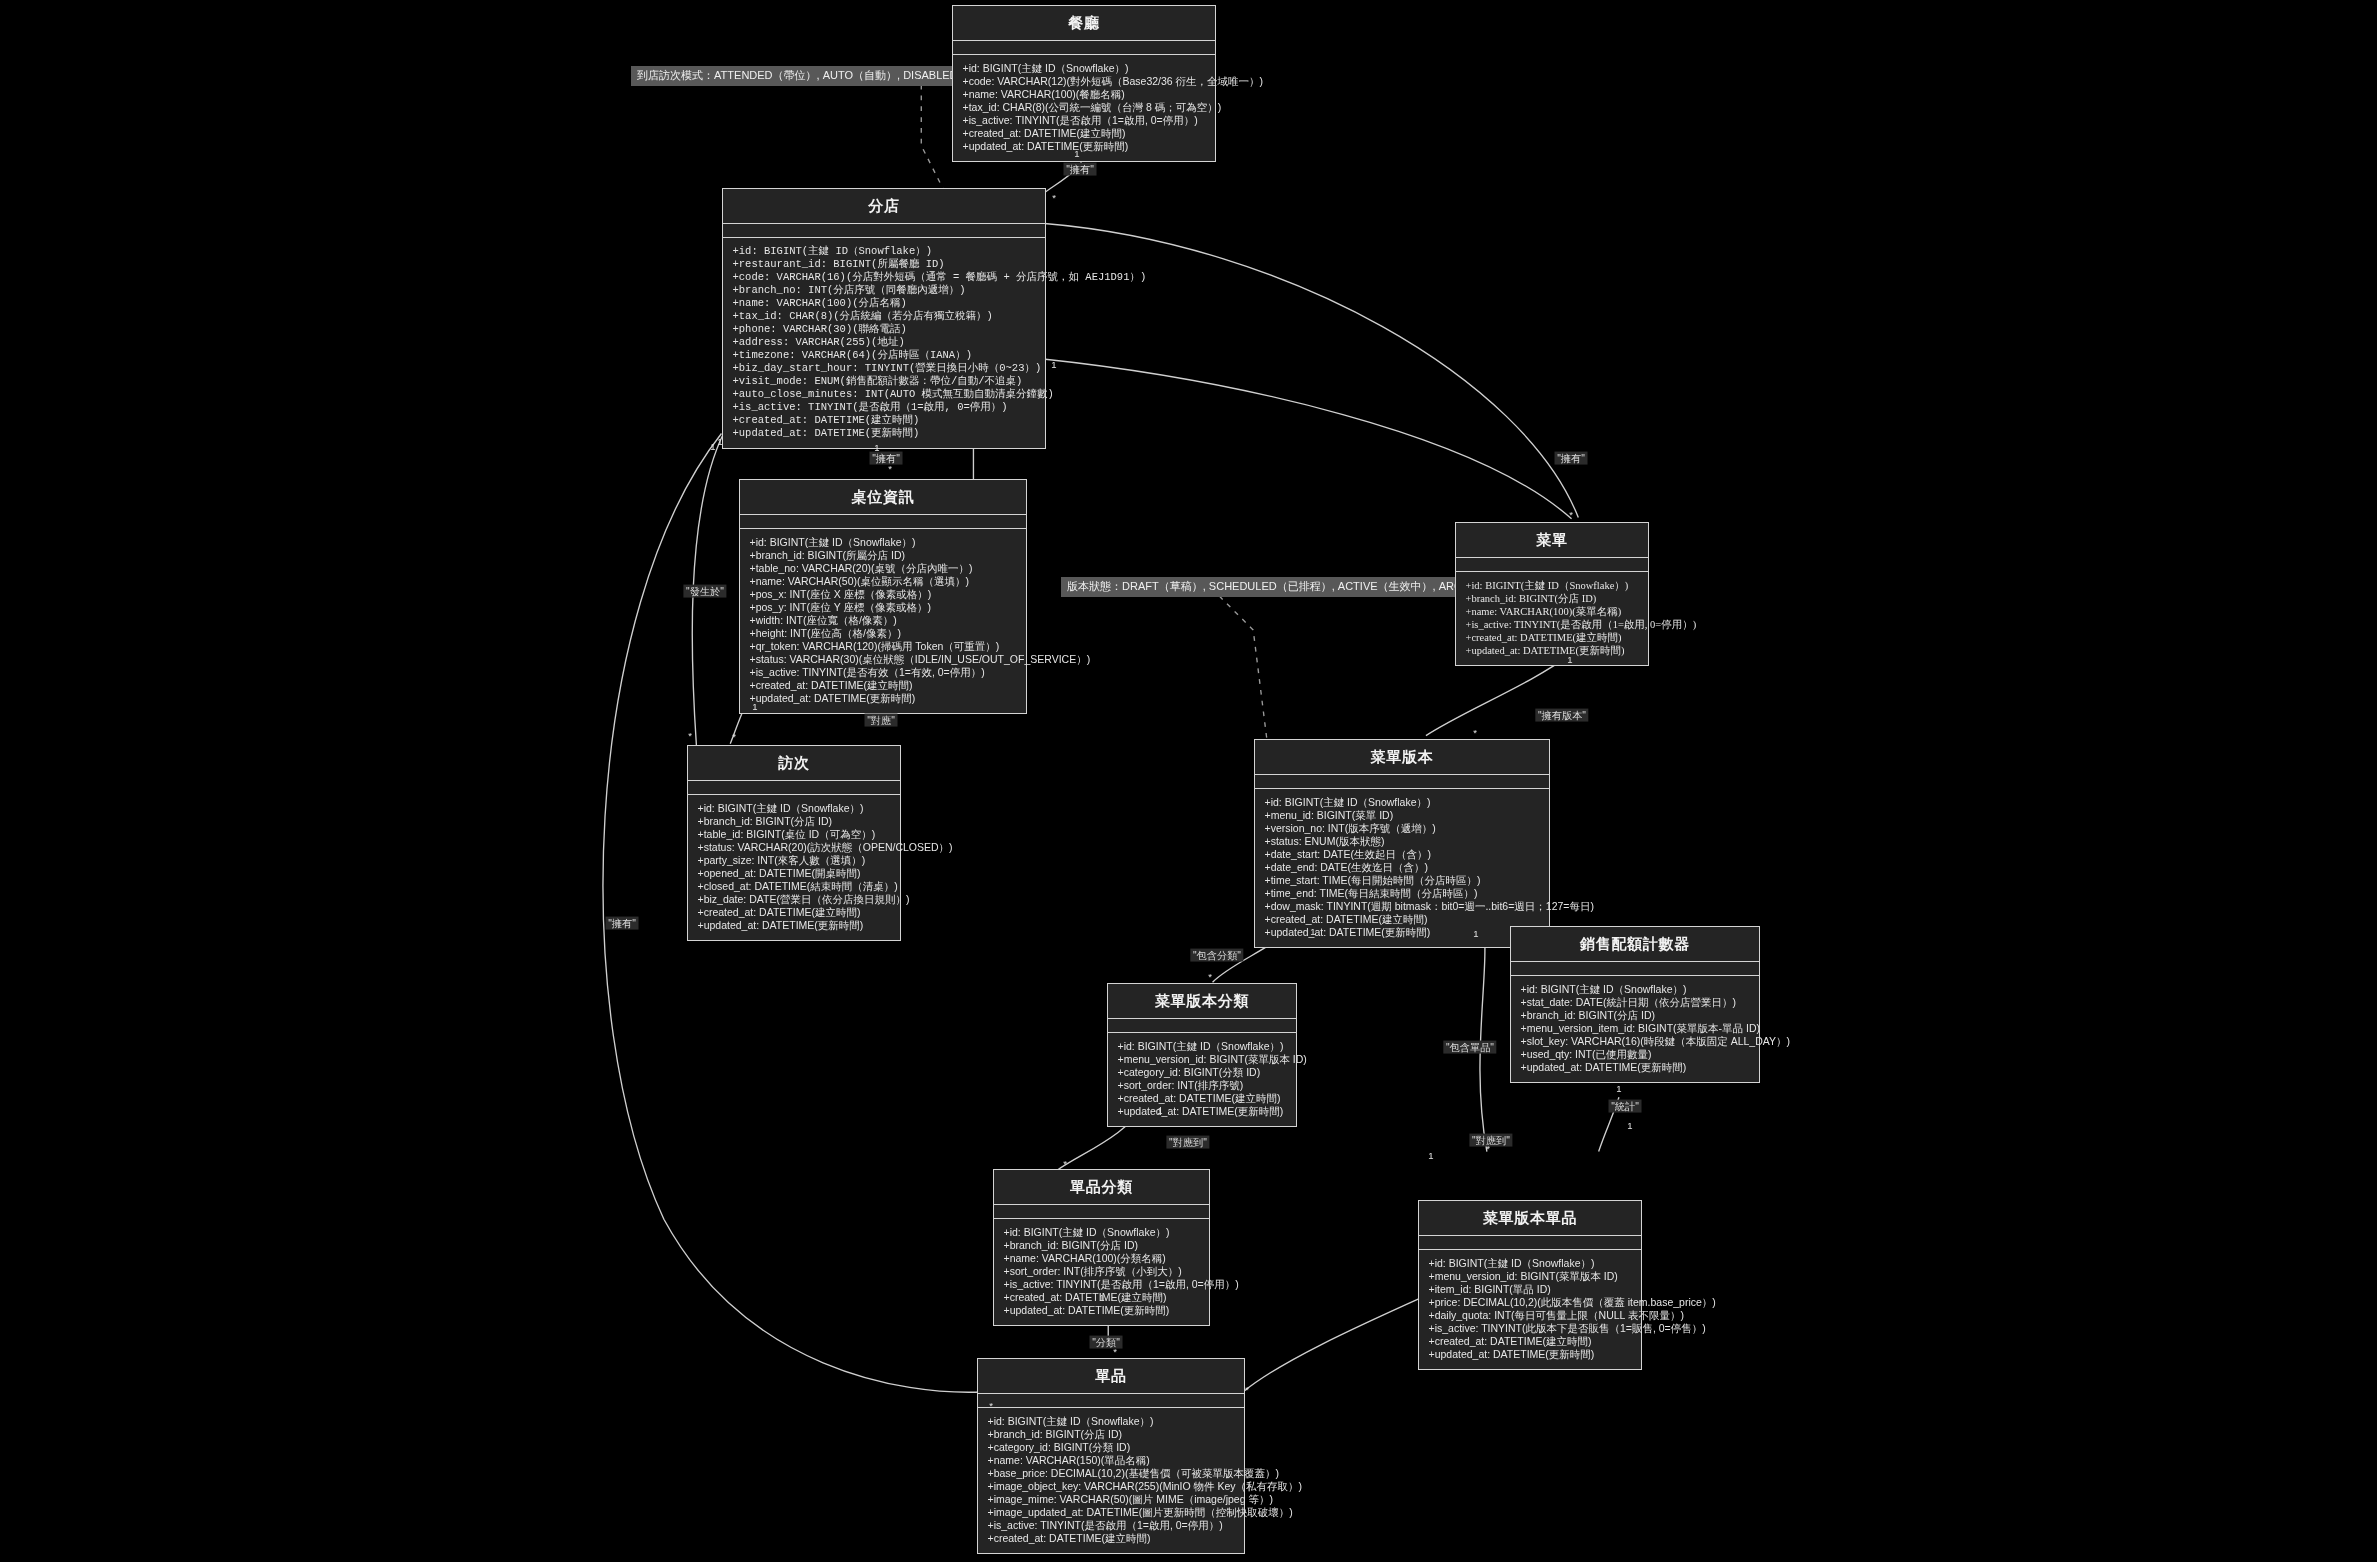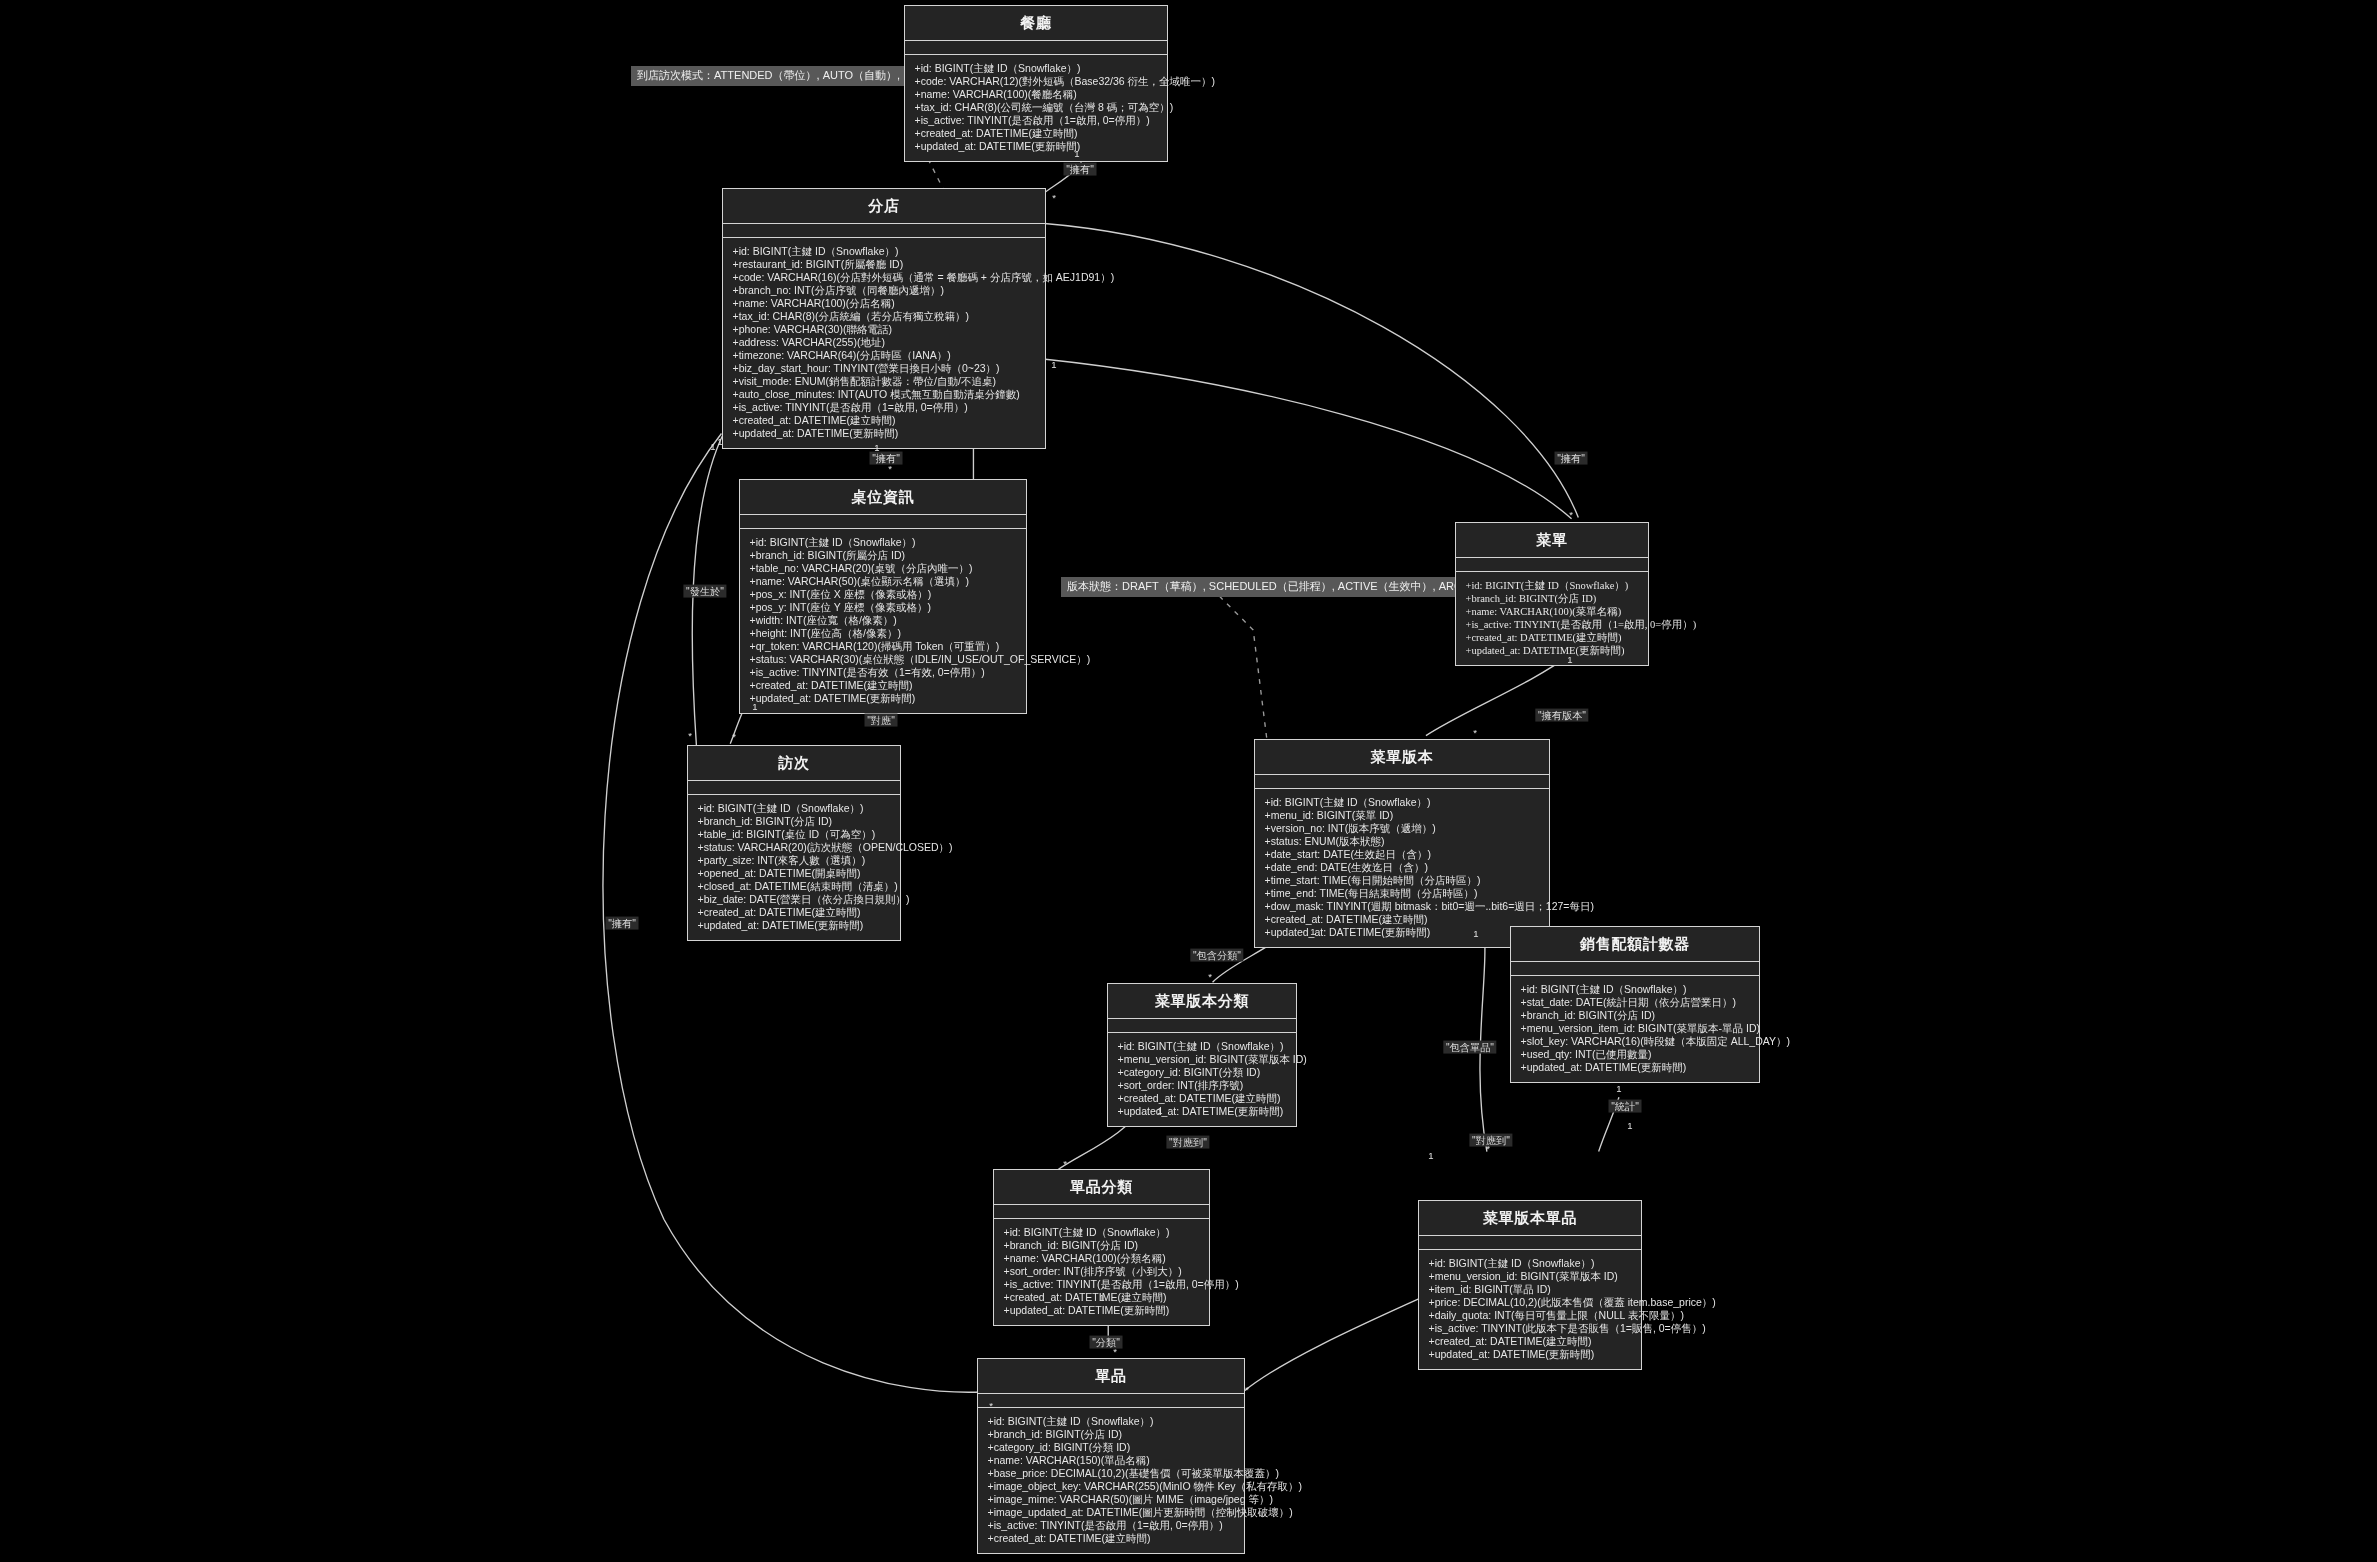--- a/index.html
+++ b/index.html
@@ -107,35 +107,35 @@
     <path d="M1636,1905 L1636,1990"></path>
 
     <path d="M2360,1700 C2370,1670 2380,1650 2390,1620"></path>
 
     <path d="M1542,330 C1900,360 2250,560 2330,764"></path>
   </svg>
 
   <div class="note" style="left:631px;top:66px;">到店訪次模式：ATTENDED（帶位）, AUTO（自動）, DISABLED（不追桌）</div>
   <div class="note" style="left:1061px;top:577px;">版本狀態：DRAFT（草稿）, SCHEDULED（已排程）, ACTIVE（生效中）, ARCHIVED（已歸檔）</div>
 
-  <div class="entity" style="left:904px;top:5.4px;width:264px;">
+  <div class="entity" style="left:952px;top:5.4px;width:264px;">
     <div class="title">餐廳</div>
     <div class="spacer"></div>
     <div class="attrs">
       <div class="row">+id: BIGINT(主鍵 ID（Snowflake）)</div>
       <div class="row">+code: VARCHAR(12)(對外短碼（Base32/36 衍生，全域唯一）)</div>
       <div class="row">+name: VARCHAR(100)(餐廳名稱)</div>
       <div class="row">+tax_id: CHAR(8)(公司統一編號（台灣 8 碼；可為空）)</div>
       <div class="row">+is_active: TINYINT(是否啟用（1=啟用, 0=停用）)</div>
       <div class="row">+created_at: DATETIME(建立時間)</div>
       <div class="row">+updated_at: DATETIME(更新時間)</div>
     </div>
   </div>
 
-  <div class="entity" style="left:722px;top:188px;width:324px;">
+  <div class="entity" style="left:722px;top:188px;width:324px;font-family:Liberation Mono, monospace;">
     <div class="title">分店</div>
     <div class="spacer"></div>
     <div class="attrs">
       <div class="row">+id: BIGINT(主鍵 ID（Snowflake）)</div>
       <div class="row">+restaurant_id: BIGINT(所屬餐廳 ID)</div>
       <div class="row">+code: VARCHAR(16)(分店對外短碼（通常 = 餐廳碼 + 分店序號，如 AEJ1D91）)</div>
       <div class="row">+branch_no: INT(分店序號（同餐廳內遞增）)</div>
       <div class="row">+name: VARCHAR(100)(分店名稱)</div>
       <div class="row">+tax_id: CHAR(8)(分店統編（若分店有獨立稅籍）)</div>
       <div class="row">+phone: VARCHAR(30)(聯絡電話)</div>

